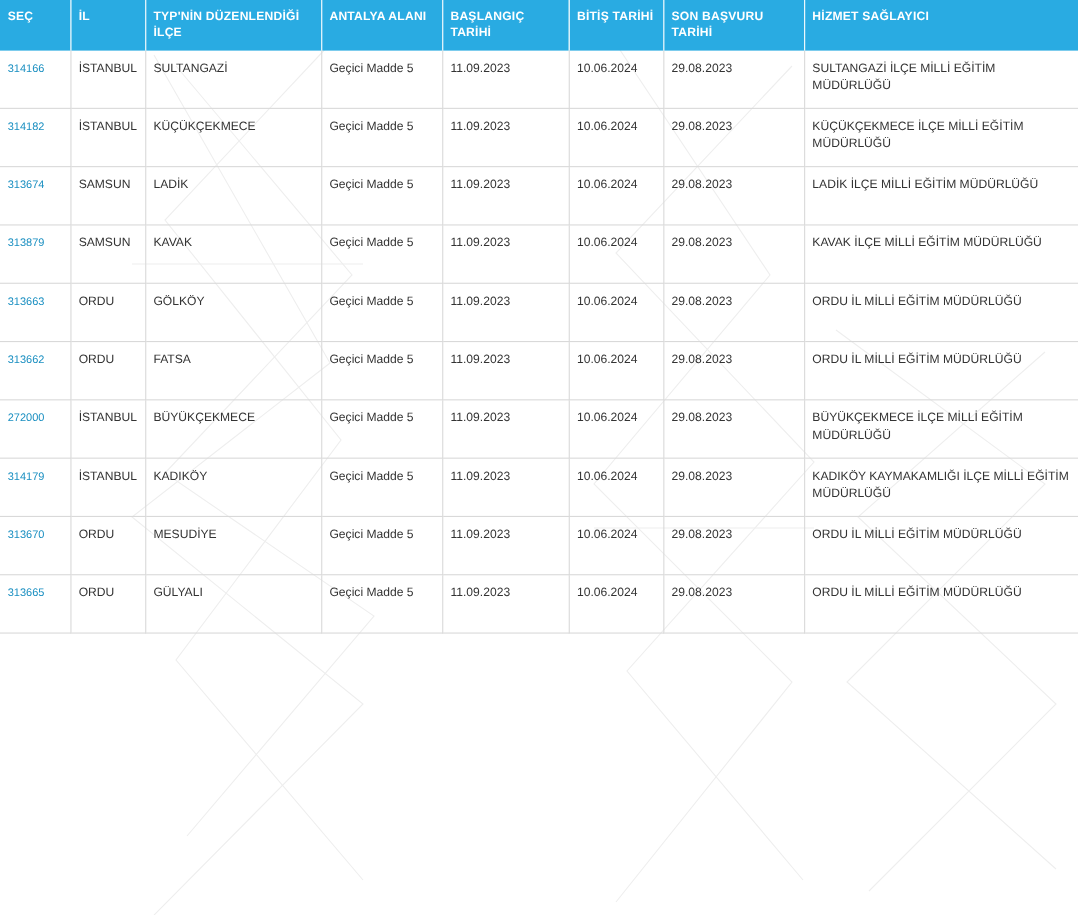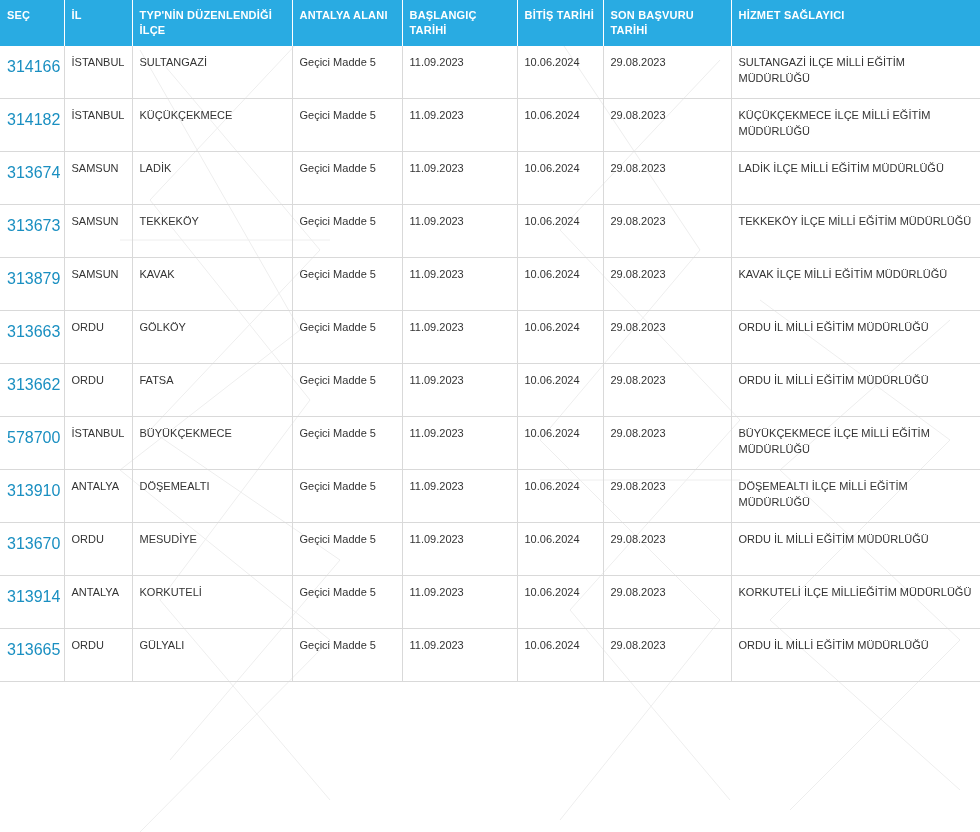--- a/index.html
+++ b/index.html
@@ -63,21 +63,21 @@
   table.listing tbody td:last-child {
     border-right: none;
   }
   table.listing tbody tr td:first-child {
     border-left: none;
   }
   .sec-link {
     color: #1a8fc1;
     text-decoration: none;
     cursor: pointer;
-    font-size: 16px;
+    font-size: 10px;
   }
   
   col.c-sec { width: 64px; }
   col.c-il { width: 68px; }
   col.c-ilce { width: 160px; }
   col.c-uygulama { width: 110px; }
   col.c-bas { width: 115px; }
   col.c-bit { width: 86px; }
   col.c-son { width: 128px; }
   col.c-hizmet { width: 249px; }
@@ -148,30 +148,20 @@
           <td><a class="sec-link" href="#">313674</a></td>
           <td>SAMSUN</td>
           <td>LADİK</td>
           <td>Geçici Madde 5</td>
           <td>11.09.2023</td>
           <td>10.06.2024</td>
           <td>29.08.2023</td>
           <td>LADİK İLÇE MİLLİ EĞİTİM MÜDÜRLÜĞÜ</td>
         </tr>
         <tr>
-          <td><a class="sec-link" href="#">313673</a></td>
-          <td>SAMSUN</td>
-          <td>TEKKEKÖY</td>
-          <td>Geçici Madde 5</td>
-          <td>11.09.2023</td>
-          <td>10.06.2024</td>
-          <td>29.08.2023</td>
-          <td>TEKKEKÖY İLÇE MİLLİ EĞİTİM MÜDÜRLÜĞÜ</td>
-        </tr>
-        <tr>
           <td><a class="sec-link" href="#">313879</a></td>
           <td>SAMSUN</td>
           <td>KAVAK</td>
           <td>Geçici Madde 5</td>
           <td>11.09.2023</td>
           <td>10.06.2024</td>
           <td>29.08.2023</td>
           <td>KAVAK İLÇE MİLLİ EĞİTİM MÜDÜRLÜĞÜ</td>
         </tr>
         <tr>
@@ -188,58 +178,48 @@
           <td><a class="sec-link" href="#">313662</a></td>
           <td>ORDU</td>
           <td>FATSA</td>
           <td>Geçici Madde 5</td>
           <td>11.09.2023</td>
           <td>10.06.2024</td>
           <td>29.08.2023</td>
           <td>ORDU İL MİLLİ EĞİTİM MÜDÜRLÜĞÜ</td>
         </tr>
         <tr>
-          <td><a class="sec-link" href="#">578700</a></td>
+          <td><a class="sec-link" href="#">272000</a></td>
           <td>İSTANBUL</td>
           <td>BÜYÜKÇEKMECE</td>
           <td>Geçici Madde 5</td>
           <td>11.09.2023</td>
           <td>10.06.2024</td>
           <td>29.08.2023</td>
           <td>BÜYÜKÇEKMECE İLÇE MİLLİ EĞİTİM MÜDÜRLÜĞÜ</td>
         </tr>
         <tr>
-          <td><a class="sec-link" href="#">313910</a></td>
-          <td>ANTALYA</td>
-          <td>DÖŞEMEALTI</td>
-          <td>Geçici Madde 5</td>
-          <td>11.09.2023</td>
-          <td>10.06.2024</td>
-          <td>29.08.2023</td>
-          <td>DÖŞEMEALTI İLÇE MİLLİ EĞİTİM MÜDÜRLÜĞÜ</td>
+          <td><a class="sec-link" href="#">314179</a></td>
+          <td>İSTANBUL</td>
+          <td>KADIKÖY</td>
+          <td>Geçici Madde 5</td>
+          <td>11.09.2023</td>
+          <td>10.06.2024</td>
+          <td>29.08.2023</td>
+          <td>KADIKÖY KAYMAKAMLIĞI İLÇE MİLLİ EĞİTİM MÜDÜRLÜĞÜ</td>
         </tr>
         <tr>
           <td><a class="sec-link" href="#">313670</a></td>
           <td>ORDU</td>
           <td>MESUDİYE</td>
           <td>Geçici Madde 5</td>
           <td>11.09.2023</td>
           <td>10.06.2024</td>
           <td>29.08.2023</td>
           <td>ORDU İL MİLLİ EĞİTİM MÜDÜRLÜĞÜ</td>
-        </tr>
-        <tr>
-          <td><a class="sec-link" href="#">313914</a></td>
-          <td>ANTALYA</td>
-          <td>KORKUTELİ</td>
-          <td>Geçici Madde 5</td>
-          <td>11.09.2023</td>
-          <td>10.06.2024</td>
-          <td>29.08.2023</td>
-          <td>KORKUTELİ İLÇE MİLLİEĞİTİM MÜDÜRLÜĞÜ</td>
         </tr>
         <tr>
           <td><a class="sec-link" href="#">313665</a></td>
           <td>ORDU</td>
           <td>GÜLYALI</td>
           <td>Geçici Madde 5</td>
           <td>11.09.2023</td>
           <td>10.06.2024</td>
           <td>29.08.2023</td>
           <td>ORDU İL MİLLİ EĞİTİM MÜDÜRLÜĞÜ</td>

